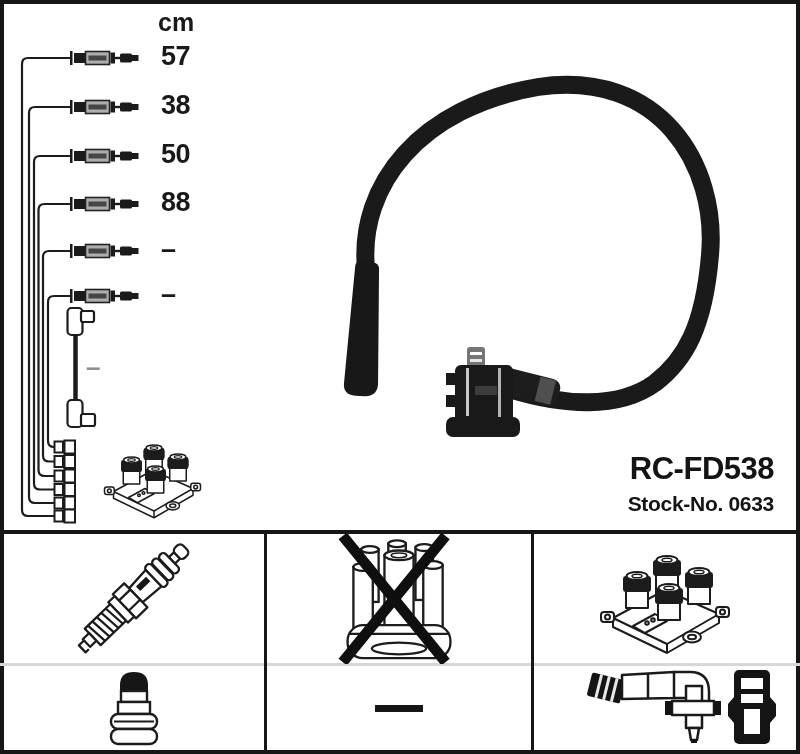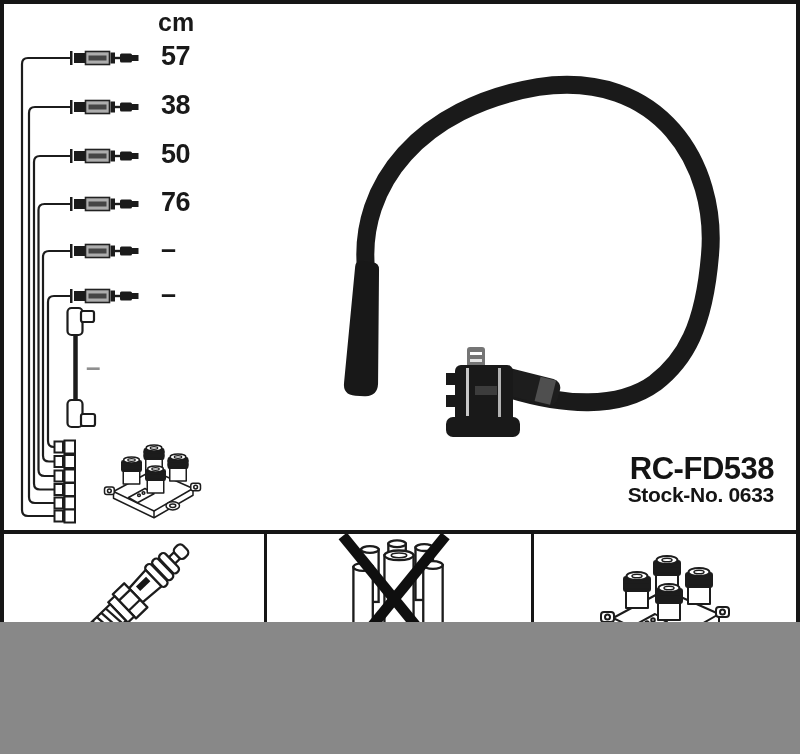--- a/index.html
+++ b/index.html
@@ -1,38 +1,38 @@
 <!DOCTYPE html>
 <html><head>
 <meta charset="utf-8">
 <style>
   html,body{margin:0;padding:0;background:#888;}
   .stage{
-    position:relative;width:800px;height:622px;background:#fff;
+    position:relative;width:800px;height:754px;background:#fff;
     font-family:"Liberation Sans", sans-serif;color:#191919;overflow:hidden;
     margin:0 auto;
   }
   .edge{position:absolute;background:#161616;}
   .edge.top{left:0;top:0;width:800px;height:4px;}
   .edge.left{left:0;top:0;width:4px;height:754px;}
   .edge.right{left:796px;top:0;width:4px;height:754px;}
   .edge.bottom{left:0;top:750px;width:800px;height:4px;}
 
   .len-unit{position:absolute;left:158px;top:10px;font-size:25px;font-weight:700;line-height:1;}
   .len-label{position:absolute;left:161px;font-size:27px;font-weight:700;line-height:1;letter-spacing:-.5px;}
   .len-label.r0{top:43px;text-align:center;} .len-label.r1{top:92px;} .len-label.r2{top:141px;}
   .len-label.r3{top:189px;} .len-label.r4{top:236px;} .len-label.r5{top:281px;}
   .coil-wire-label{position:absolute;left:86px;top:354px;font-size:26px;font-weight:700;color:#8f8f8f;line-height:1;}
 
   .harness-svg{position:absolute;left:0;top:0;}
   .photo-svg{position:absolute;left:270px;top:55px;}
 
   .code-block{position:absolute;right:26px;top:453px;text-align:right;}
   .code-block .code{font-size:31px;font-weight:700;line-height:1;letter-spacing:-.5px;color:#141414;}
-  .code-block .stock{font-size:21px;font-weight:700;line-height:1;letter-spacing:-.3px;color:#141414;}
+  .code-block .stock{font-size:21px;font-weight:700;line-height:1;margin-top:9px;letter-spacing:-.3px;color:#141414;}
 
   .gridline{position:absolute;background:#161616;}
   .gl-top{left:0;top:530px;width:800px;height:4px;}
   .gl-mid{left:0;top:663px;width:800px;height:3px;background:#d6d6d6;}
   .gl-v1{left:264px;top:530px;width:3px;height:224px;}
   .gl-v2{left:531px;top:530px;width:3px;height:224px;}
 
   .cell{position:absolute;display:flex;align-items:center;justify-content:center;}
   .c-r1{top:534px;height:129px;}
   .c-r2{top:666px;height:84px;}
@@ -135,21 +135,21 @@
         <rect x="64.5" y="509.5" width="10.5" height="13"></rect>
     </g>
 
     <use href="#sym-coil" transform="translate(100,430) scale(0.75)"></use>
   </svg>
 
   <span class="len-unit">cm</span>
   <span class="len-label r0">57</span>
   <span class="len-label r1">38</span>
   <span class="len-label r2">50</span>
-  <span class="len-label r3">76</span>
+  <span class="len-label r3">88</span>
   <span class="len-label r4">–</span>
   <span class="len-label r5">–</span>
   <span class="coil-wire-label">–</span>
 
   <svg class="photo-svg" width="480" height="400" viewBox="0 0 480 400">
     <path d="M96,214 C88,130 150,52 268,32 C390,14 448,110 440,200 C434,272 415,305 385,328 C348,355 292,350 242,335" fill="none" stroke="#1a1a1a" stroke-width="18" stroke-linecap="round"></path>
     <g transform="rotate(3 95 215)">
       <path d="M85,212 Q85,206 92,206 L102,207 Q109,207 109,214 L114,328 Q114,341 101,341 L92,341 Q79,341 80,328 Z" fill="#181818"></path>
     </g>
     <g>

